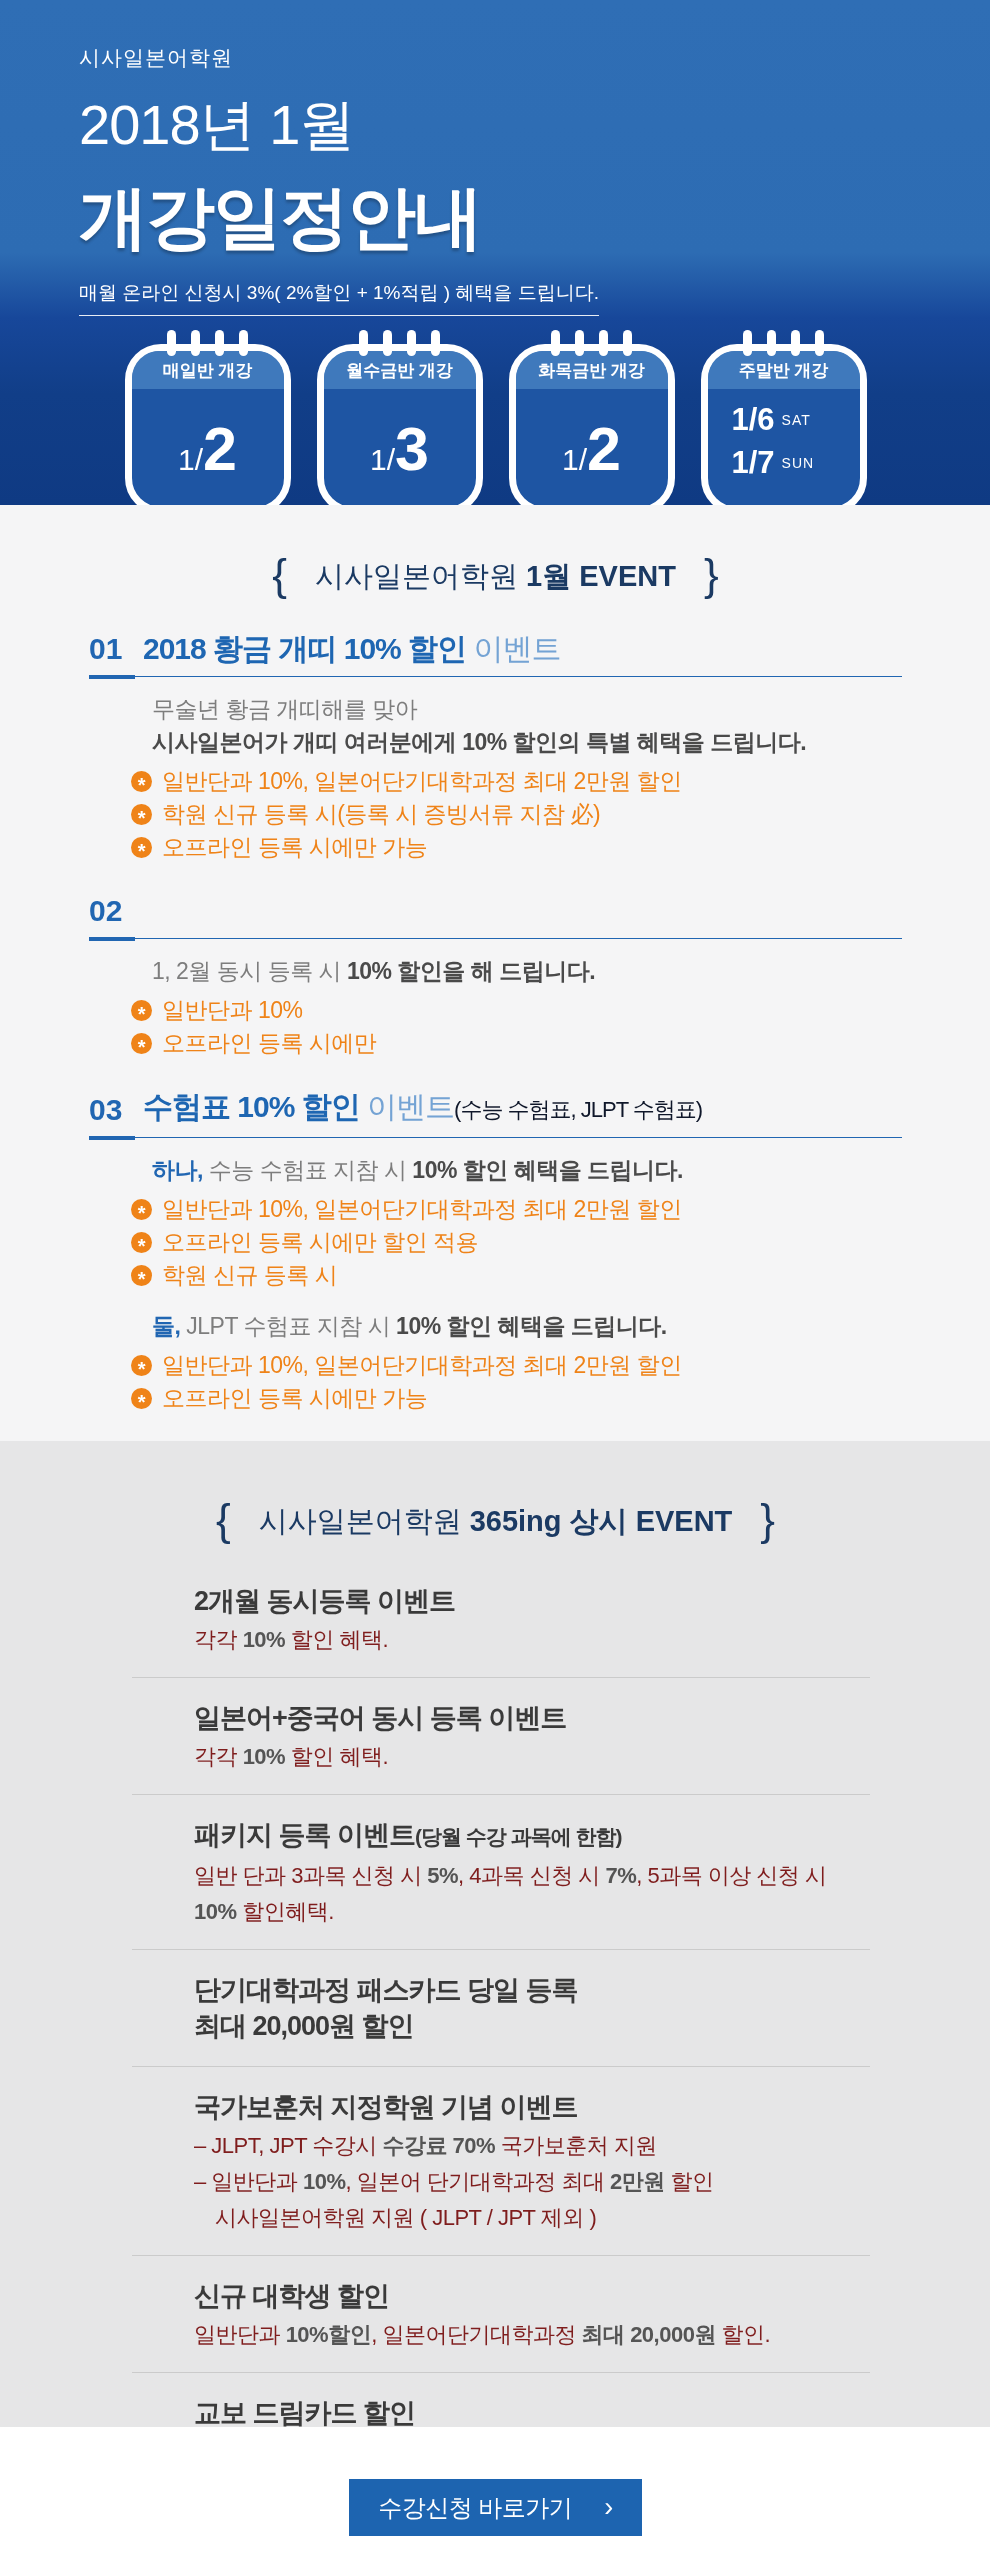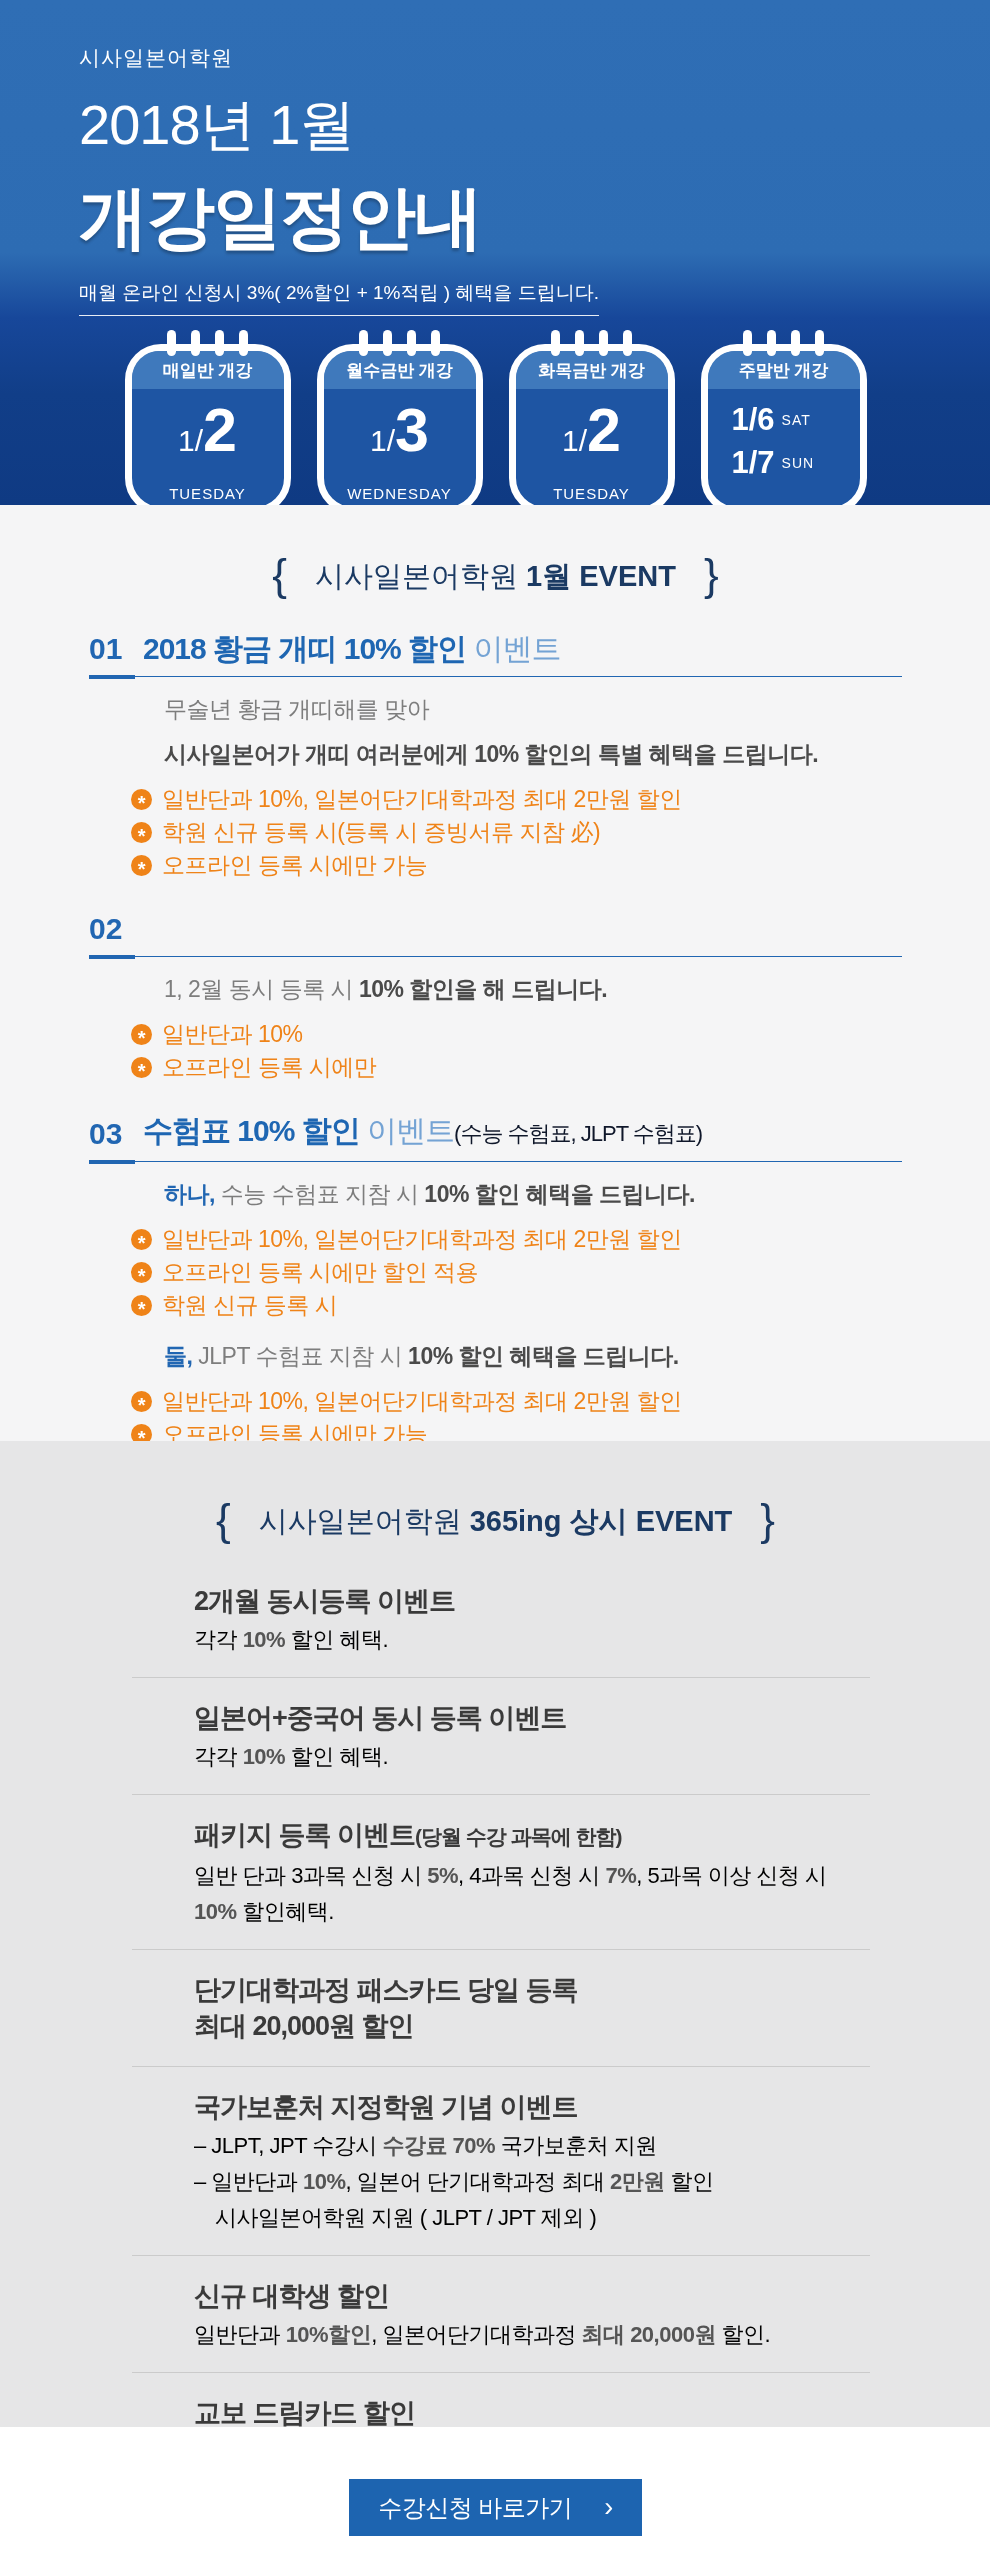--- a/index.html
+++ b/index.html
@@ -16,21 +16,21 @@
   .h-main{margin-top:8px;font-size:69px;font-weight:700;letter-spacing:-2px;text-shadow:0 3px 3px rgba(0,0,0,.25);}
   .h-sub{display:inline-block;margin-top:16px;font-size:19px;padding-bottom:9px;border-bottom:1px solid rgba(255,255,255,.9);}
 
   .cal-row{display:flex;justify-content:center;gap:26px;margin-top:28px;}
   .cal-card{position:relative;width:166px;height:170px;box-sizing:border-box;
     background:#1e55a3;border:7px solid #fff;border-radius:36px;}
   .rings{position:absolute;top:-21px;left:0;right:0;display:flex;justify-content:center;gap:15px;}
   .rings i{display:block;width:9px;height:26px;background:#fff;border-radius:5px;}
   .cal-band{height:38px;background:#3f79bc;border-radius:27px 27px 0 0;
     display:flex;align-items:center;justify-content:center;font-size:17px;font-weight:700;color:#fff;}
-  .cal-date{text-align:center;margin-top:10px;line-height:63px;white-space:nowrap;}
+  .cal-date{text-align:center;margin-top:22px;line-height:76px;white-space:nowrap;}
   .cal-date .pre{font-size:30px;font-weight:400;}
   .cal-date .big{font-size:61px;font-weight:700;}
   .cal-day{text-align:center;font-size:15px;letter-spacing:1px;margin-top:8px;}
   .cal-wk{margin-top:12px;padding-left:24px;}
   .wk-row{line-height:38px;white-space:nowrap;}
   .wk-date{font-size:31px;font-weight:700;}
   .wk-day{font-size:14px;margin-left:7px;vertical-align:5px;letter-spacing:1px;}
 
   
   .sec-heading{text-align:center;color:#1b3a63;font-size:29px;line-height:48px;}
@@ -45,38 +45,38 @@
   .event.first{margin-top:30px;}
   .ev-head{position:relative;border-bottom:1px solid #2166b2;padding-bottom:8px;
     display:flex;align-items:flex-end;line-height:38px;}
   .ev-num{font-size:30px;font-weight:700;color:#2166b2;width:54px;flex:0 0 54px;}
   .ev-numline{position:absolute;left:0;bottom:-3px;width:46px;height:4px;background:#2166b2;}
   .ev-title{font-size:30px;font-weight:700;color:#1e66b2;letter-spacing:-1px;white-space:nowrap;}
   .ev-title .lt{color:#74a3d4;font-weight:400;}
   .ev-title .paren{color:#0f172a;font-weight:400;font-size:22px;margin-top:20px;}
   .ev-body{margin-top:16px;padding-left:63px;}
   .group2{margin-top:18px;}
-  .lead{margin:12px;font-size:23px;line-height:33px;letter-spacing:-0.5px;}
+  .lead{margin:0;font-size:23px;line-height:33px;letter-spacing:-0.5px;}
   .seg-n{color:#7d7d7d;}
   .seg-b{color:#4a4a4a;font-weight:700;}
   .seg-a{color:#2166b2;font-weight:700;}
   .bullets{list-style:none;margin:6px 0 0 -21px;padding:0;}
   .bullets li{display:flex;align-items:center;gap:10px;font-size:23px;line-height:33px;color:#ef8318;letter-spacing:-0.5px;}
   .b-ic{flex:0 0 21px;width:21px;height:21px;border-radius:50%;background:#ef8318;color:#fff;
     font-size:20px;font-weight:700;line-height:29px;text-align:center;overflow:hidden;}
 
   
   .sec-gray{background:#e6e6e7;height:986px;box-sizing:border-box;padding-top:55px;overflow:hidden;}
   .al-list{margin:34px 121px 0 132px;}
   .al-item{padding:4px 0 12px 62px;}
   .al-title{font-size:27px;font-weight:700;color:#3a3a3a;line-height:36px;letter-spacing:-1px;}
   .al-title .al-paren{font-size:21px;}
   .al-line{margin:5px 0 0;font-size:22px;line-height:31px;letter-spacing:-0.5px;}
   .al-line.ind{padding-left:21px;}
-  .al-n{color:#000000;}
+  .al-n{color:#7f1d1d;}
   .al-b{color:#555555;font-weight:700;}
   .al-div{height:1px;background:#cbcbcb;margin:10px 0 18px;}
 
   
   .footer{background:#fff;height:149px;box-sizing:border-box;padding-top:52px;
     display:flex;justify-content:center;align-items:flex-start;}
   .cta{width:293px;height:57px;background:#1d64b0;color:#fff;border:none;cursor:pointer;
     display:flex;align-items:center;justify-content:center;gap:32px;font-size:24px;
     font-family:"Liberation Sans","DejaVu Sans",sans-serif;letter-spacing:-0.5px;}
   .chev{font-size:27px;line-height:1;}

